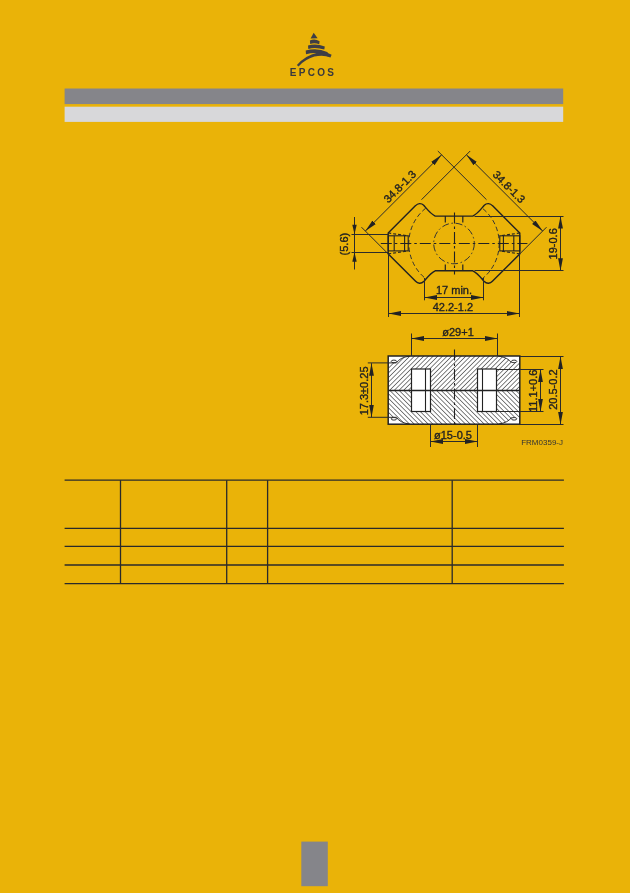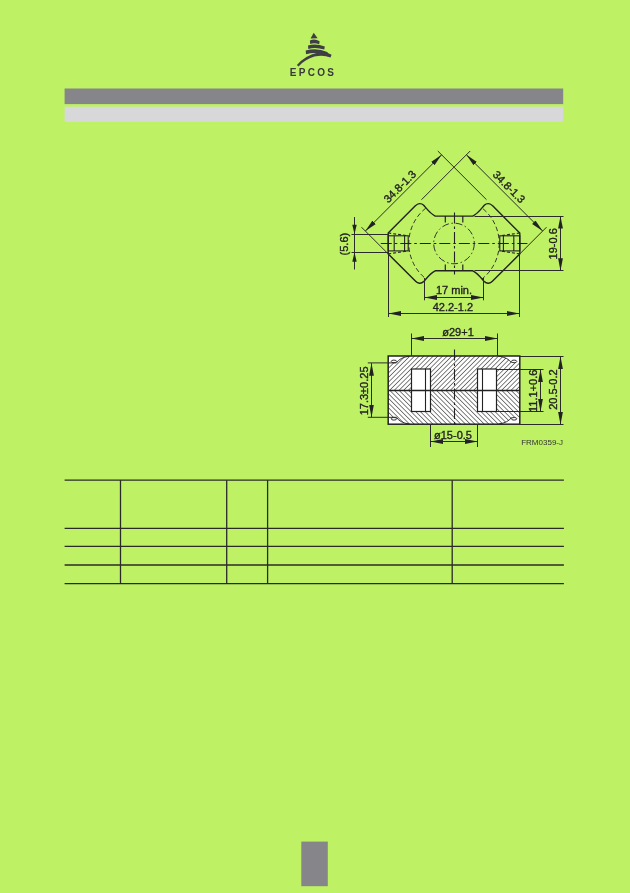--- a/index.html
+++ b/index.html
@@ -1,16 +1,16 @@
 <!DOCTYPE html>
 <html><head>
 <meta charset="utf-8">
 <style>
   html,body{margin:0;padding:0;background:#fff;}
-  #page{position:relative;width:630px;height:893px;background:#bef264;overflow:hidden;
+  #page{position:relative;width:630px;height:893px;background:#eab308;overflow:hidden;
         font-family:"Liberation Sans", sans-serif;}
   svg{position:absolute;left:0;top:0;}
 </style>
 </head>
 <body>
 <div id="page">
 <svg width="630" height="893" viewBox="0 0 630 893">
 
   <g id="logo" fill="#3e3e45" stroke="none">
     <path d="M313.7 32.8 L317.6 38.2 L310.6 38.4 Z"></path>

